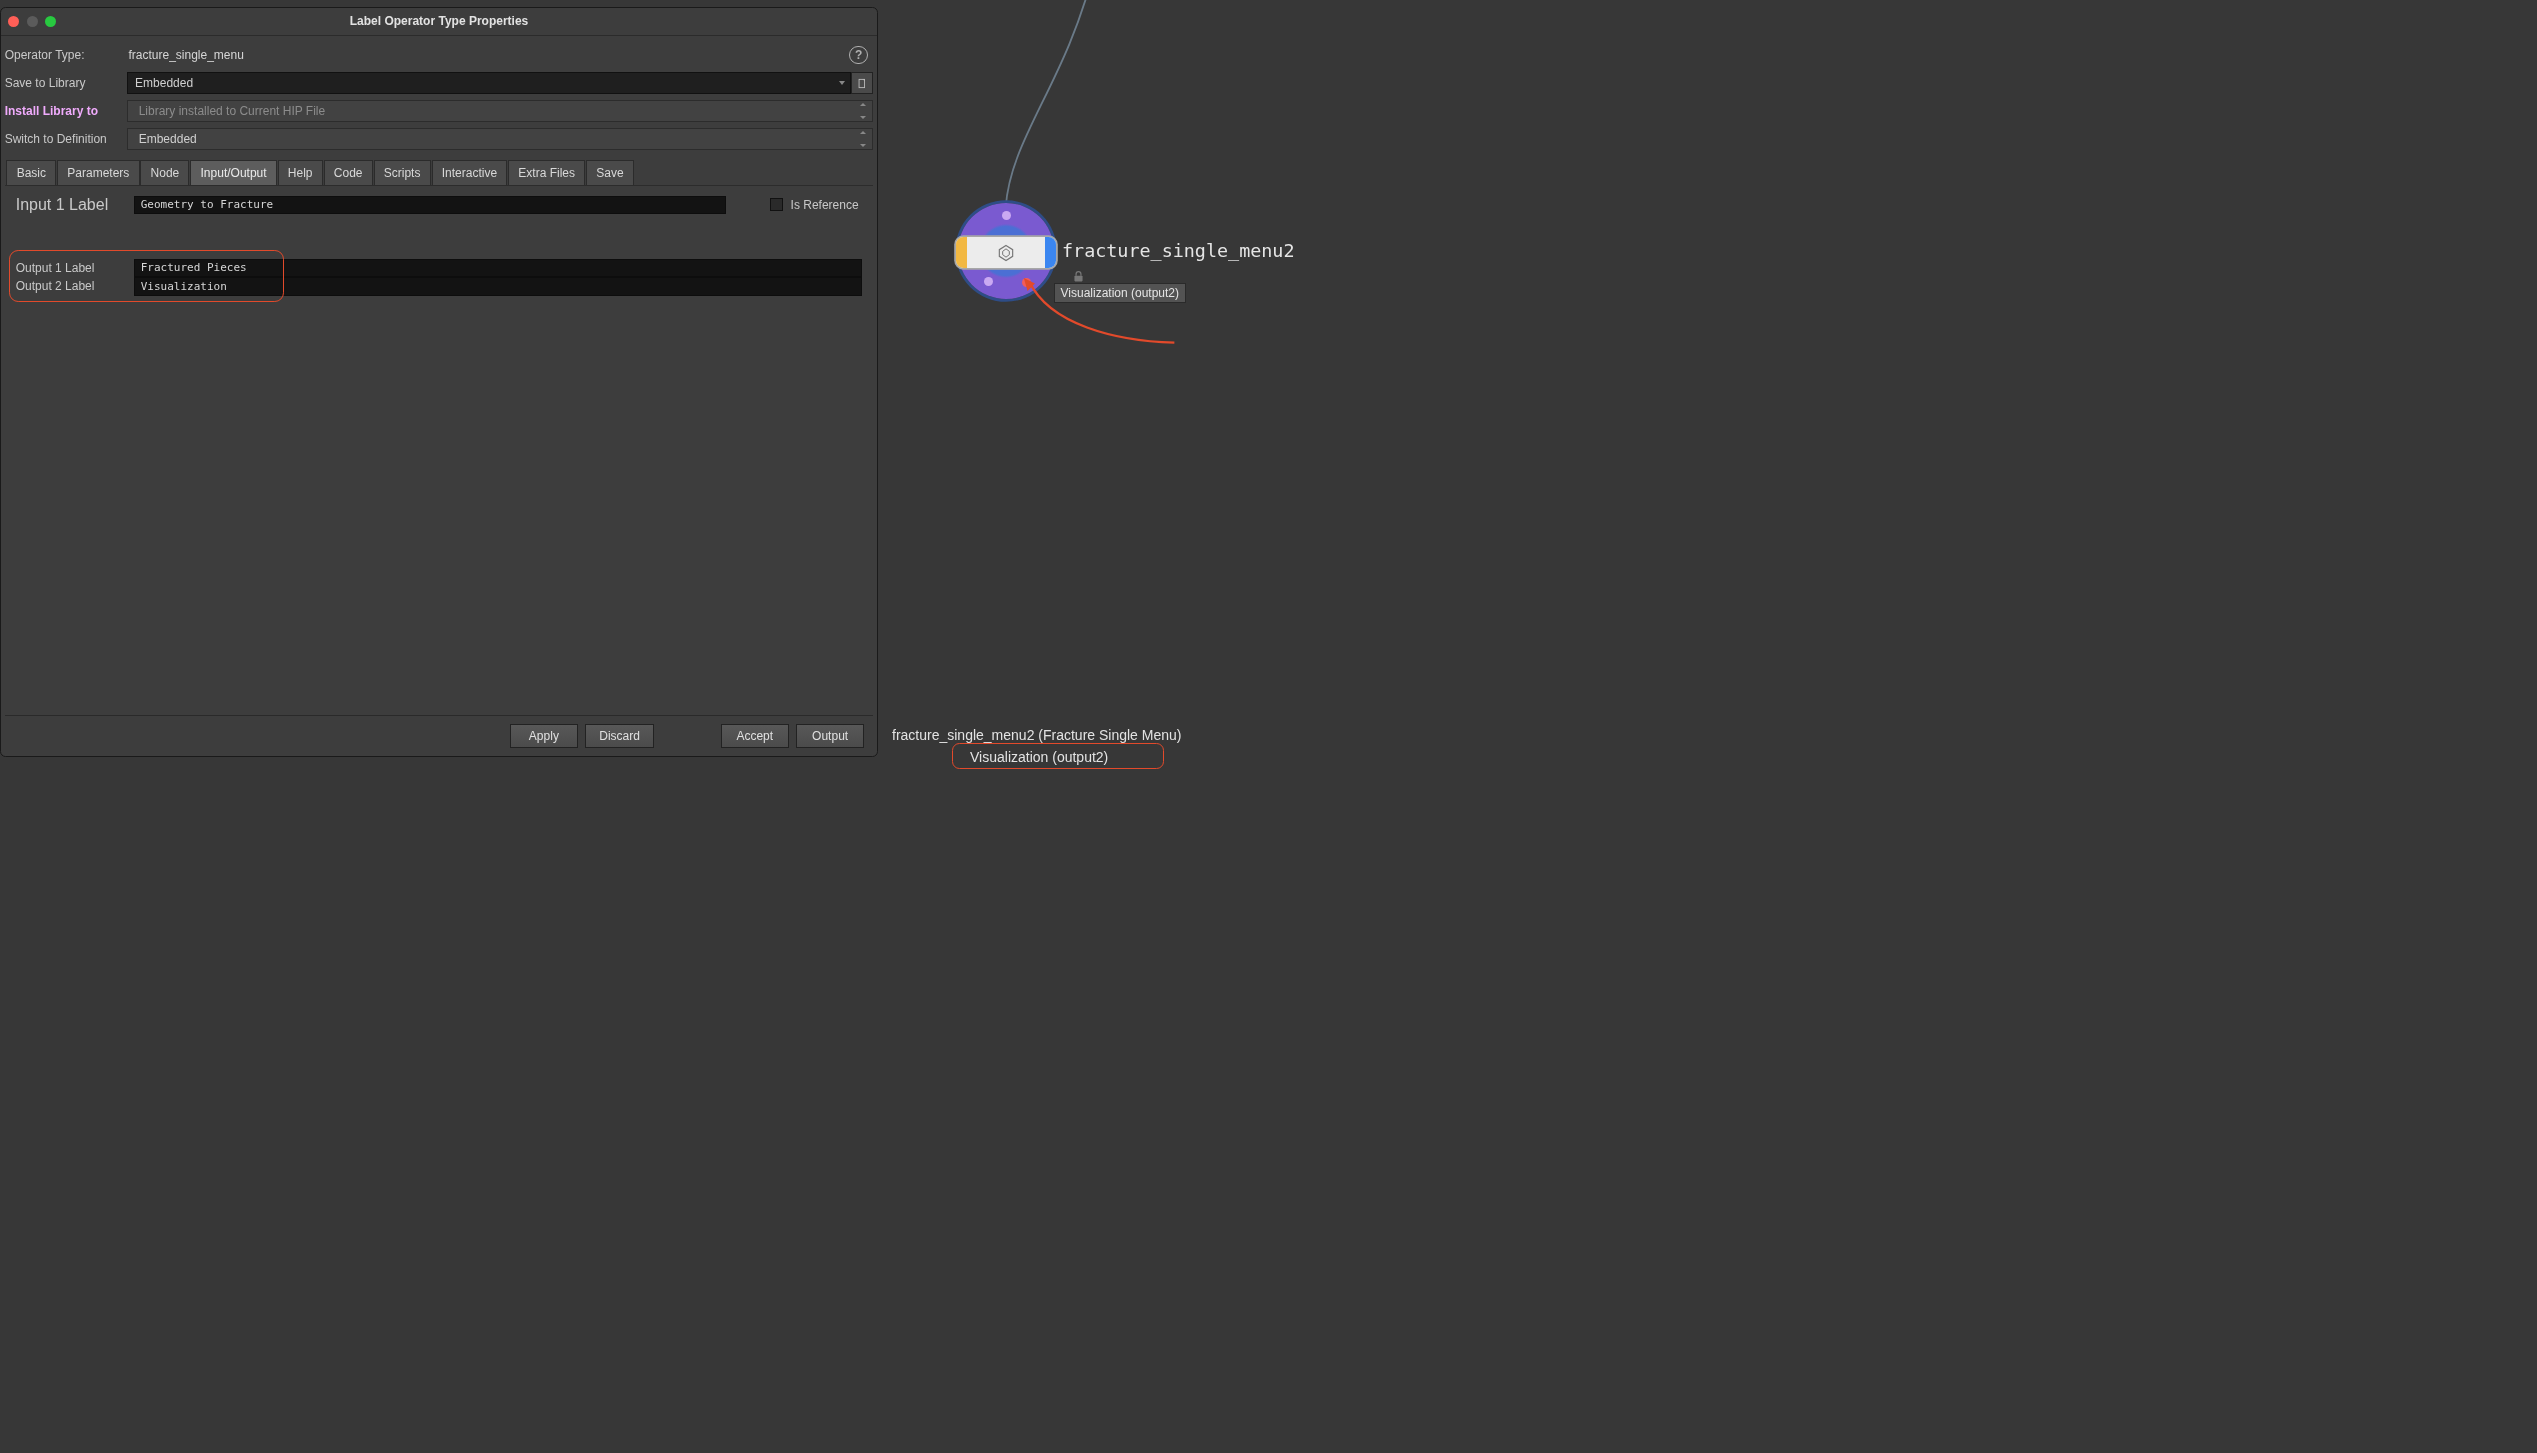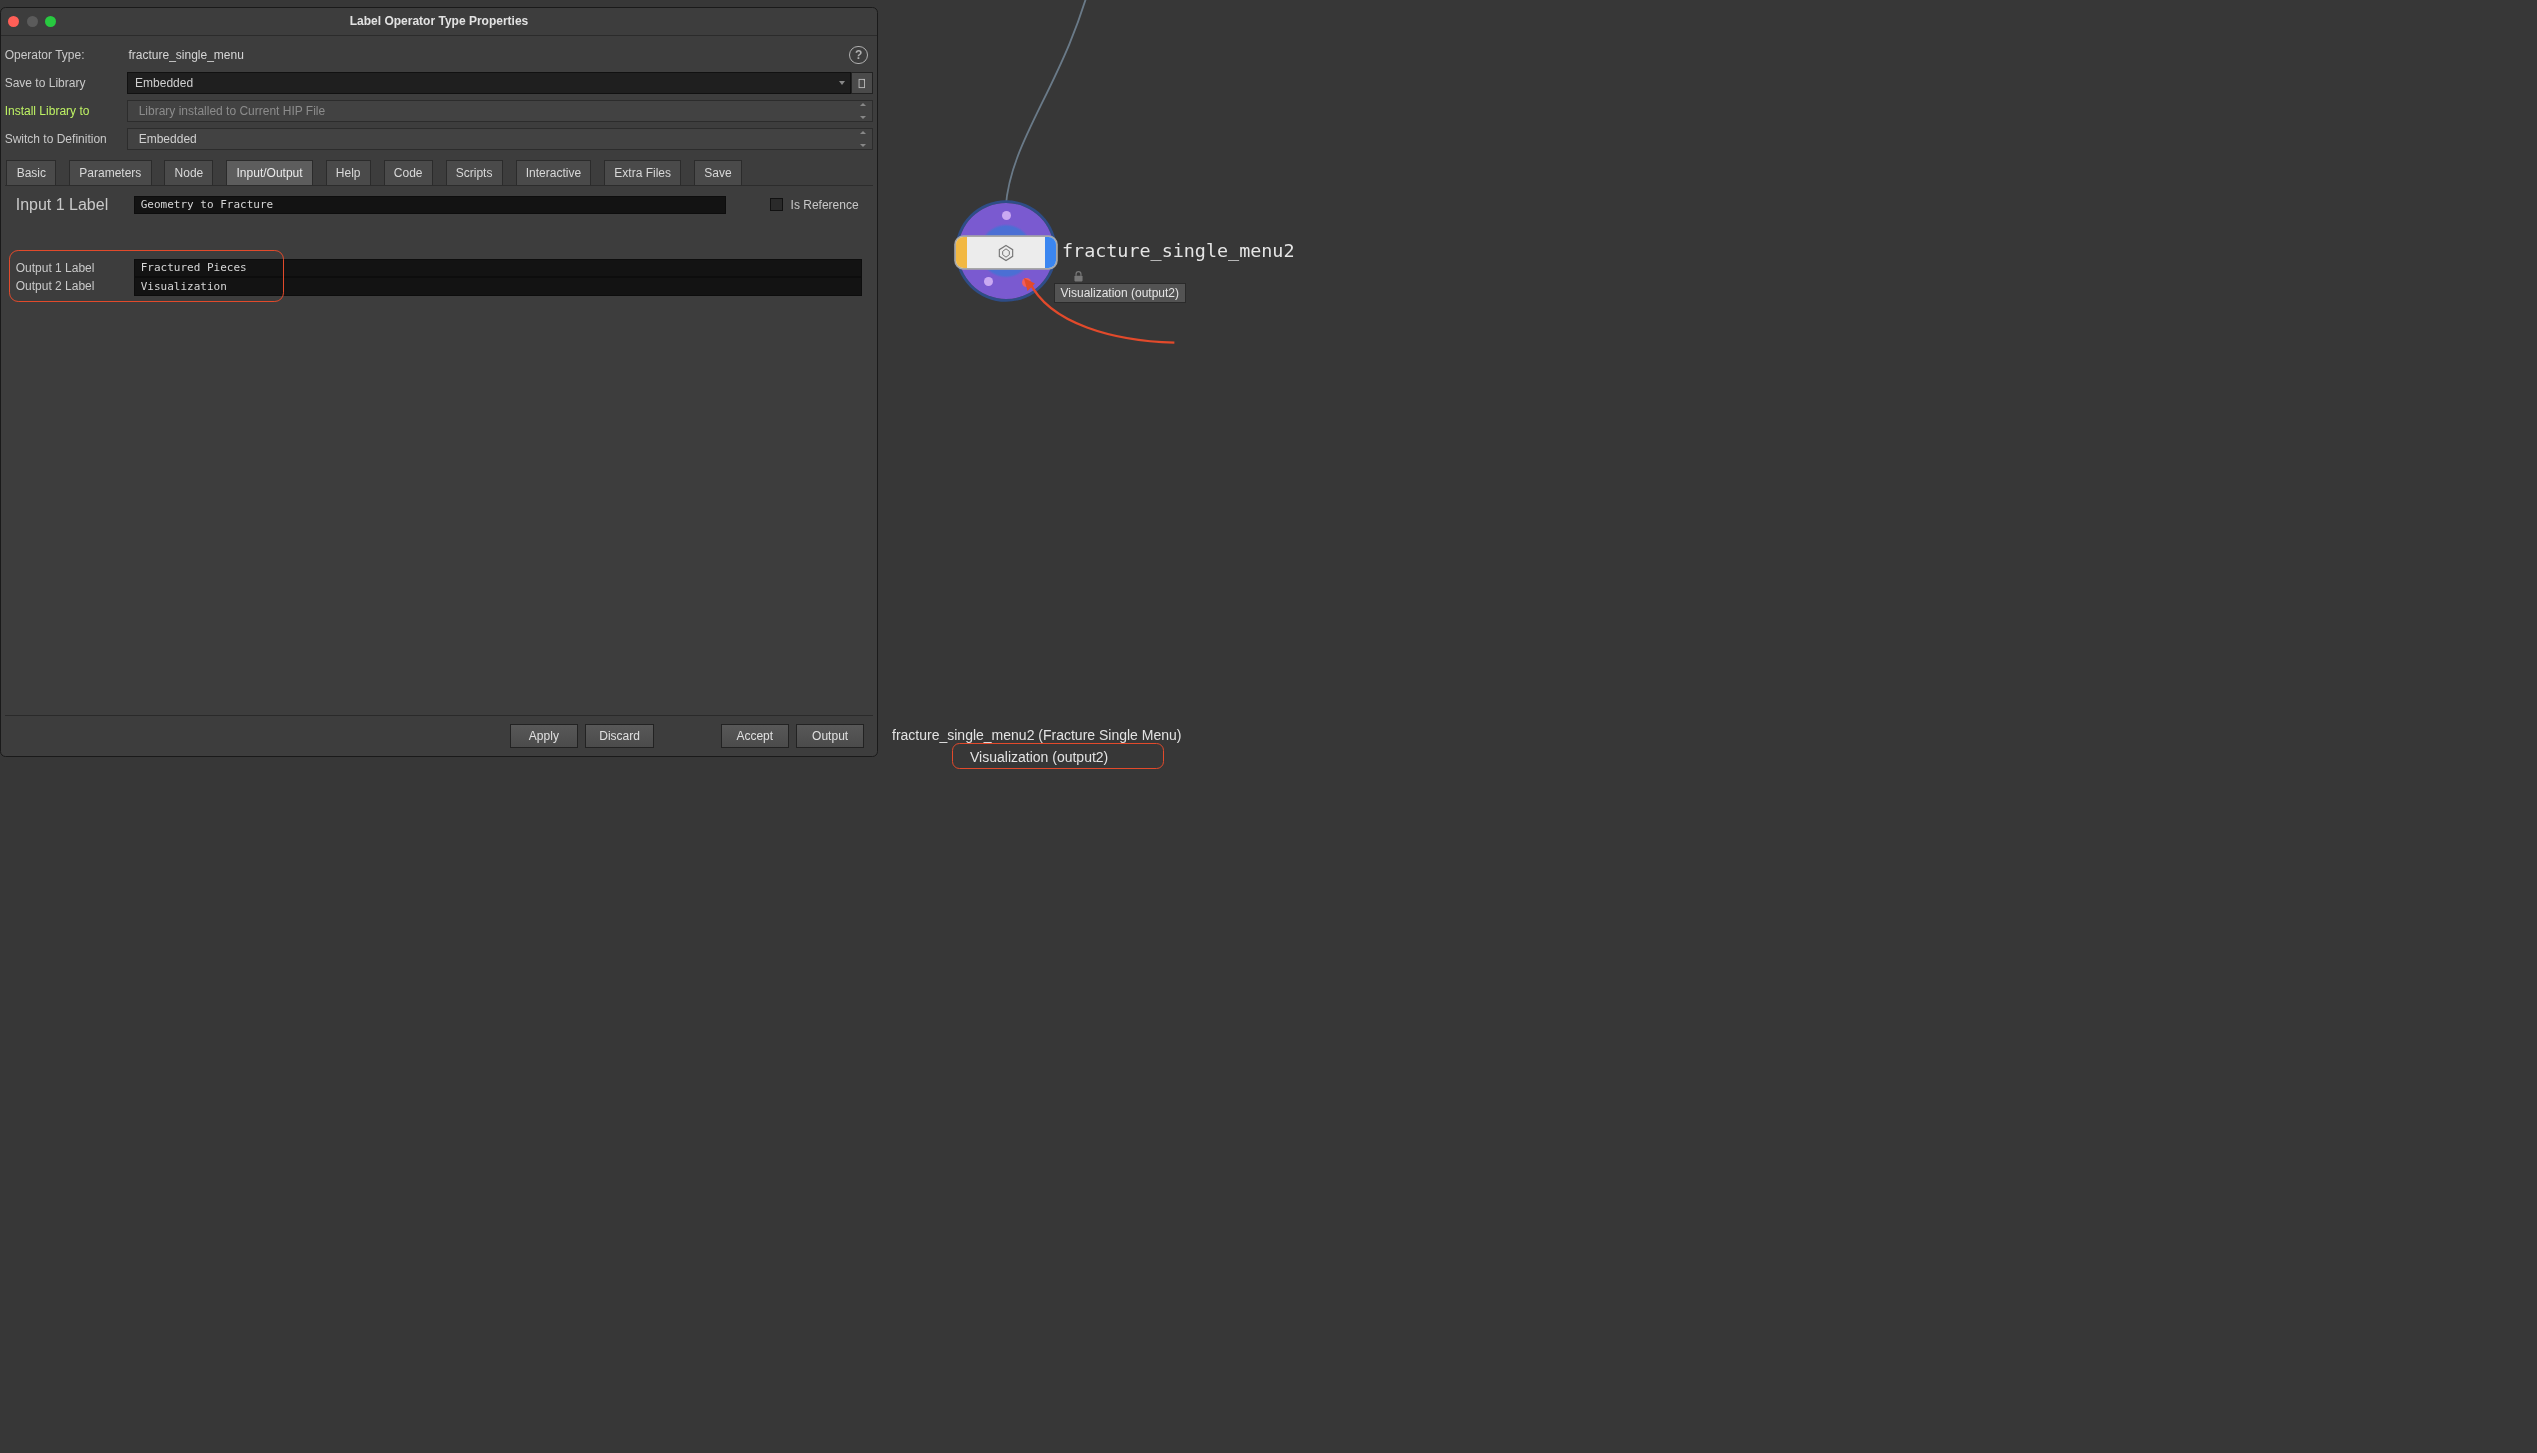--- a/index.html
+++ b/index.html
@@ -54,21 +54,21 @@
     align-items: center;
     min-height: 28px;
     padding: 0 0 0 0;
   }
   .row .label {
     width: 122px;
     padding-left: 0;
     color: #c9c9c9;
     font-size: 12px;
   }
-  .row .label.dim { color: #bef264; }
+  .row .label.dim { color: #f0abfc; font-weight: bold; }
   .row .field { flex: 1; display: flex; }
   .help-icon {
     width: 18.4px; height: 18.4px;
     border: 1.4px solid #b0b0b0;
     border-radius: 50%;
     display: flex; align-items: center; justify-content: center;
     color: #b0b0b0; font-weight: bold;
     font-size: 12px;
     margin-right: 5.5px;
     cursor: pointer;
@@ -115,21 +115,21 @@
   }
   .spin { position:absolute; right:2.8px; top:1.8px; bottom:1.8px; width:9.2px; display:flex; flex-direction:column; justify-content:space-between; }
   .spin .up, .spin .down { width:0;height:0;border-left:3.7px solid transparent;border-right:3.7px solid transparent; }
   .spin .up { border-bottom:3.7px solid #888; }
   .spin .down { border-top:3.7px solid #888; }
 
   .tabs {
     display: flex;
     margin-top: 7.4px;
     padding-left: 1.8px;
-    gap: 12px;
+    gap: 0;
   }
   .tab {
     padding: 4.6px 9.2px;
     background: #4a4a4a;
     color: #d8d8d8;
     font-size: 12px;
     border: 0.9px solid #2b2b2b;
     border-bottom: none;
     cursor: pointer;
     margin-right: 0.9px;

